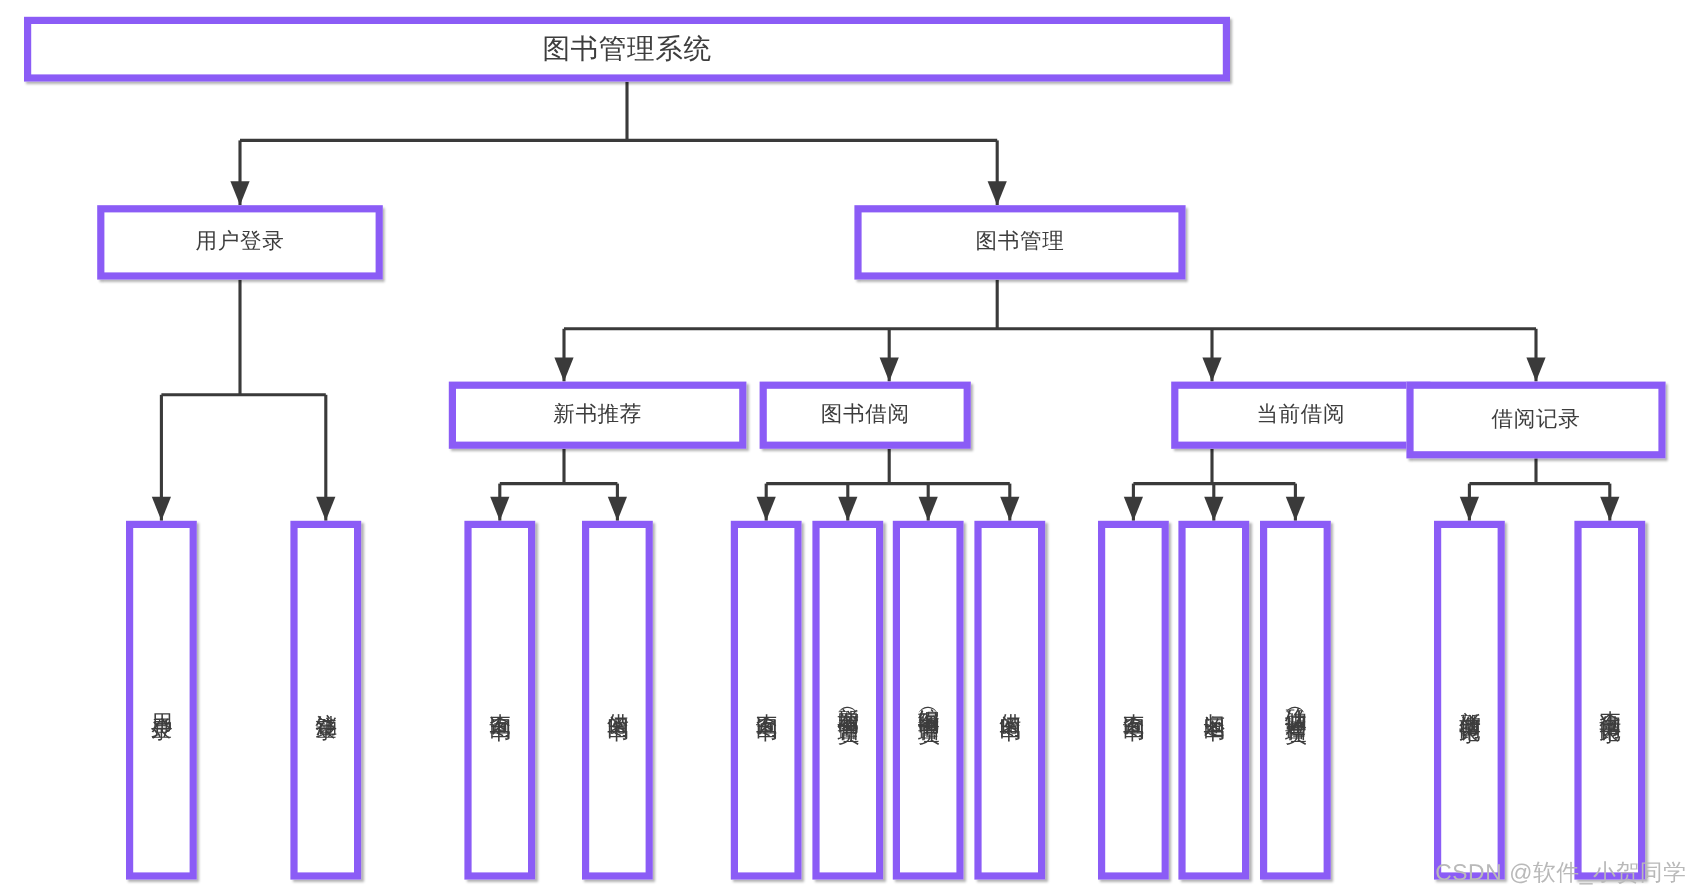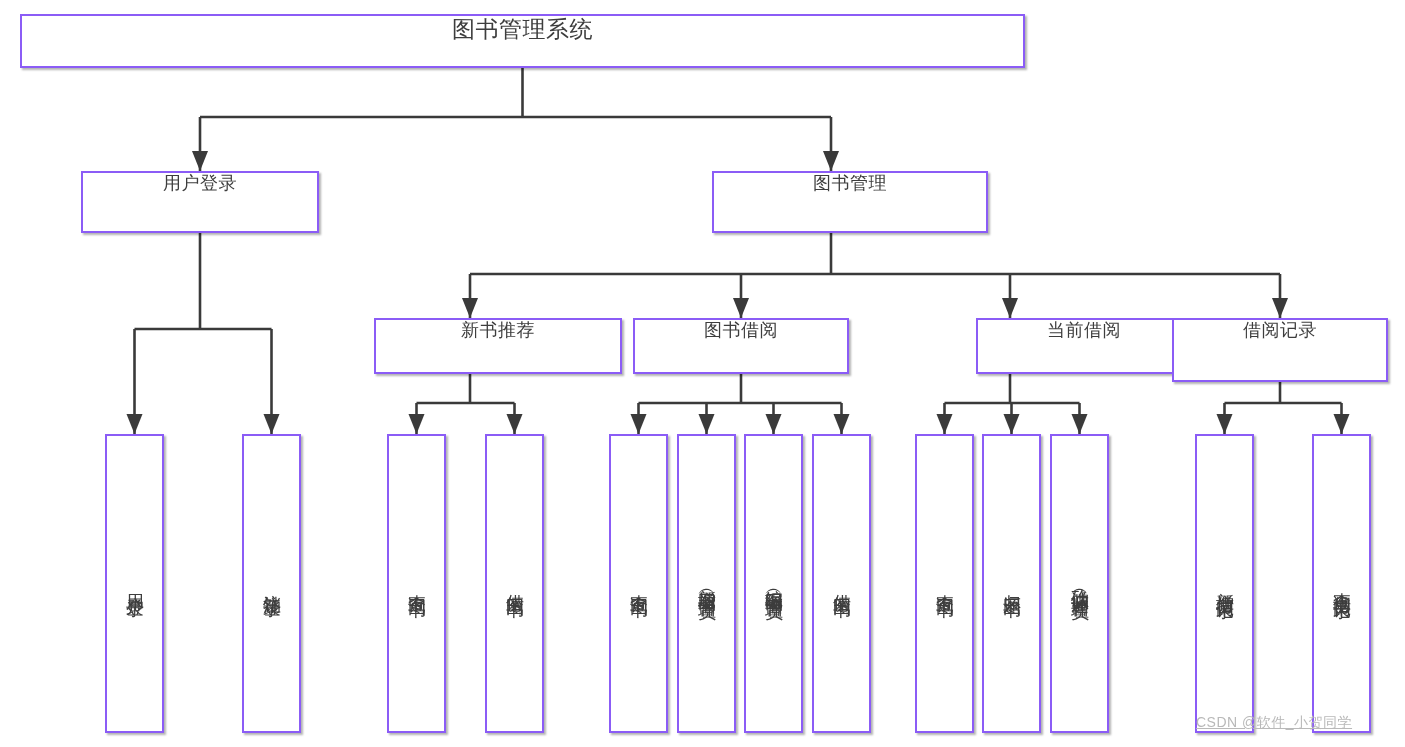--- a/index.html
+++ b/index.html
@@ -21,23 +21,24 @@
     position: absolute;
     left: 0;
     top: 0;
     width: 1405px;
     height: 747px;
   }
   .node-box {
     position: absolute;
     box-sizing: border-box;
     background: #ffffff;
-    border: 2px solid #8b5cf6;
+    border: 6px solid #8b5cf6;
     box-shadow: 2px 2px 2px rgba(0,0,0,0.30);
     display: flex;
+    align-items: center;
     justify-content: center;
     overflow: hidden;
   }
   .node-label {
     color: #3d3d3d;
     font-size: 18px;
     line-height: 1.18;
     letter-spacing: 0.5px;
     text-align: center;
     white-space: nowrap;
@@ -45,25 +46,24 @@
   .node-box.vertical .node-label {
     writing-mode: vertical-rl;
     text-orientation: upright;
     white-space: normal;
     line-height: 1.05;
     letter-spacing: 2px;
   }
   .watermark {
     position: absolute;
     color: #b9b9b9;
-    font-size: 14px;
+    font-size: 19px;
     white-space: nowrap;
     letter-spacing: 0.5px;
     pointer-events: none;
-    text-decoration: underline;
   }
 </style>
 </head>
 <body>
 
 <div id="canvas">
   <svg id="diagram-svg" viewBox="0 0 1405 747" preserveAspectRatio="none">
       <line x1="522.5" y1="68" x2="522.5" y2="117" stroke="#3a3a3a" stroke-width="2.6"></line>
       <line x1="200" y1="117" x2="831" y2="117" stroke="#3a3a3a" stroke-width="2.6"></line>
       <line x1="200" y1="117" x2="200" y2="171" stroke="#3a3a3a" stroke-width="2.6"></line>
@@ -123,21 +123,21 @@
       </div>
       <div class="node-box" style="left: 81px; top: 171px; width: 238px; height: 62px;">
         <span class="node-label">用户登录</span>
       </div>
       <div class="node-box" style="left: 712px; top: 171px; width: 276px; height: 62px;">
         <span class="node-label">图书管理</span>
       </div>
       <div class="node-box" style="left: 374px; top: 318px; width: 248px; height: 56px;">
         <span class="node-label">新书推荐</span>
       </div>
-      <div class="node-box" style="left: 633px; top: 318px; width: 216px; height: 56px;">
+      <div class="node-box" style="left: 633px; top: 318px; width: 176px; height: 56px;">
         <span class="node-label">图书借阅</span>
       </div>
       <div class="node-box" style="left: 944px; top: 318px; width: 216px; height: 56px; margin-left: 32px;">
         <span class="node-label">当前借阅</span>
       </div>
       <div class="node-box" style="left: 1172px; top: 318px; width: 216px; height: 64px;">
         <span class="node-label">借阅记录</span>
       </div>
       <div class="node-box vertical" style="left: 105px; top: 434px; width: 59px; height: 299px;">
         <span class="node-label">用户登录</span>

